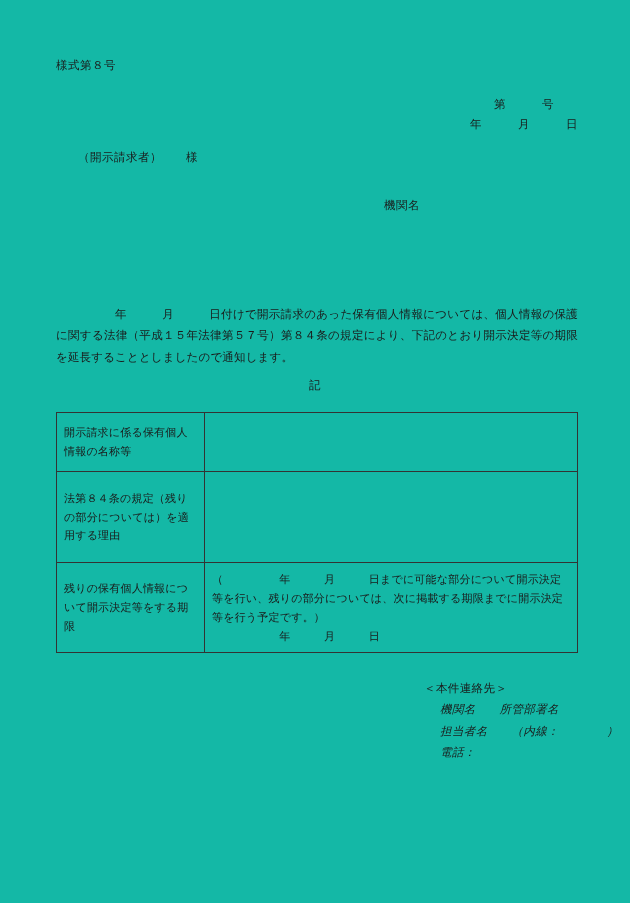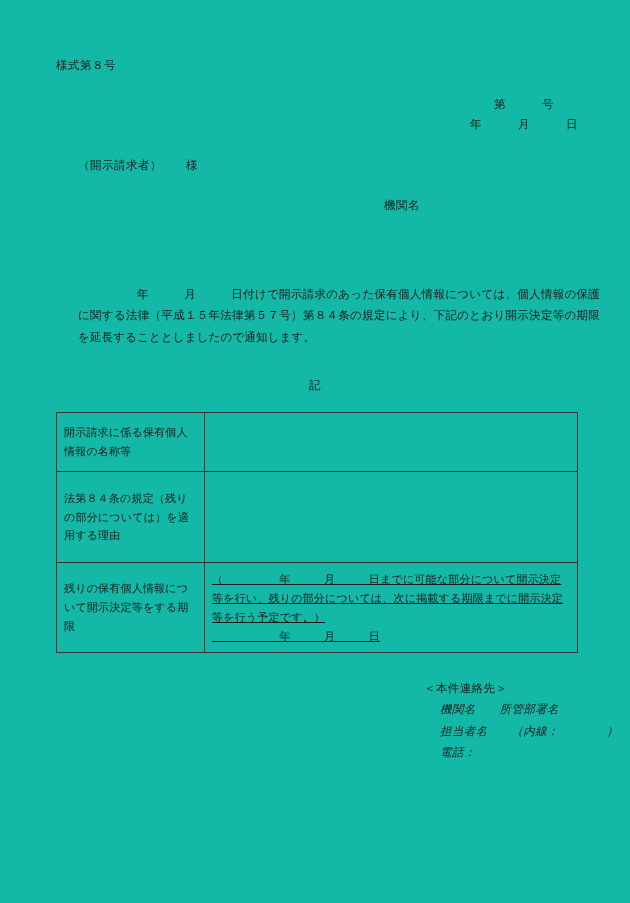--- a/index.html
+++ b/index.html
@@ -37,23 +37,24 @@
   }
   .doc-meta .meta-line {
     white-space: pre;
     line-height: 1.75;
   }
   .meta-number { padding-left: 24px; }
 
   .addressee {
     position: absolute;
     left: 78px;
-    top: 156px;
+    top: 149px;
     white-space: pre;
     letter-spacing: 0.5px;
+    font-family: Liberation Mono, monospace;
   }
   .issuer {
     position: absolute;
     left: 384px;
     top: 196px;
     letter-spacing: 0.5px;
   }
 
   
   .doc-title {
@@ -62,25 +63,24 @@
     right: 0;
     top: 253px;
     text-align: center;
     letter-spacing: 0.4px;
   }
 
   
   .body-text {
     position: absolute;
     left: 56px;
-    top: 284px;
+    top: 304px;
     width: 522px;
     letter-spacing: 0.15px;
     line-height: 1.85;
-    margin-left: 22px;
   }
   .body-text p {
     margin: 0;
     white-space: pre-wrap;
     text-align: justify;
   }
 
   .ki-mark {
     position: absolute;
     left: 0;
@@ -107,21 +107,20 @@
     line-height: 1.72;
     letter-spacing: 0.2px;
   }
   .form-table td.label-cell {
     width: 134px;
   }
   .form-table td.value-cell {
     vertical-align: top;
     white-space: pre-wrap;
     padding-top: 7px;
-    text-decoration: underline;
   }
   .row-1 .label-cell { height: 46px; }
   .row-2 .label-cell { height: 78px; }
   .row-3 .label-cell { height: 76px; }
 
   
   .contact-block {
     position: absolute;
     left: 418px;
     top: 678px;

